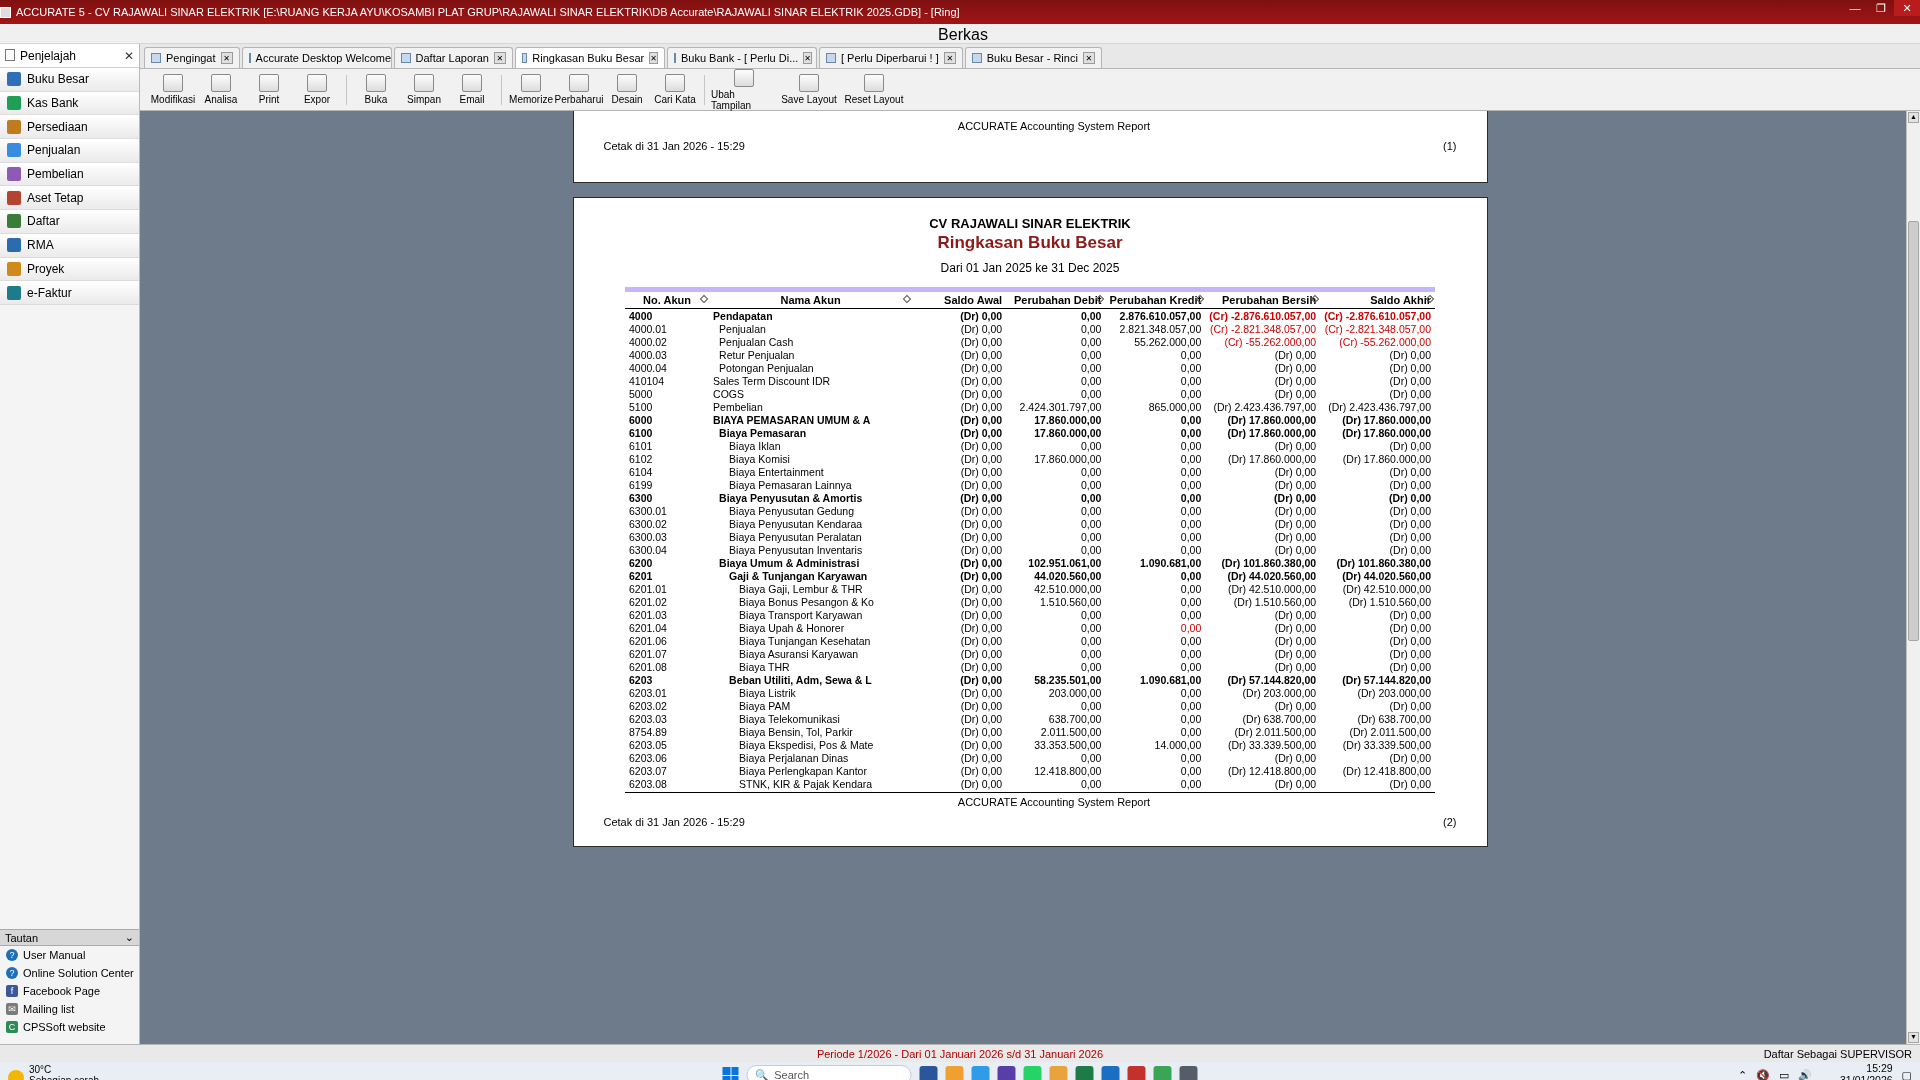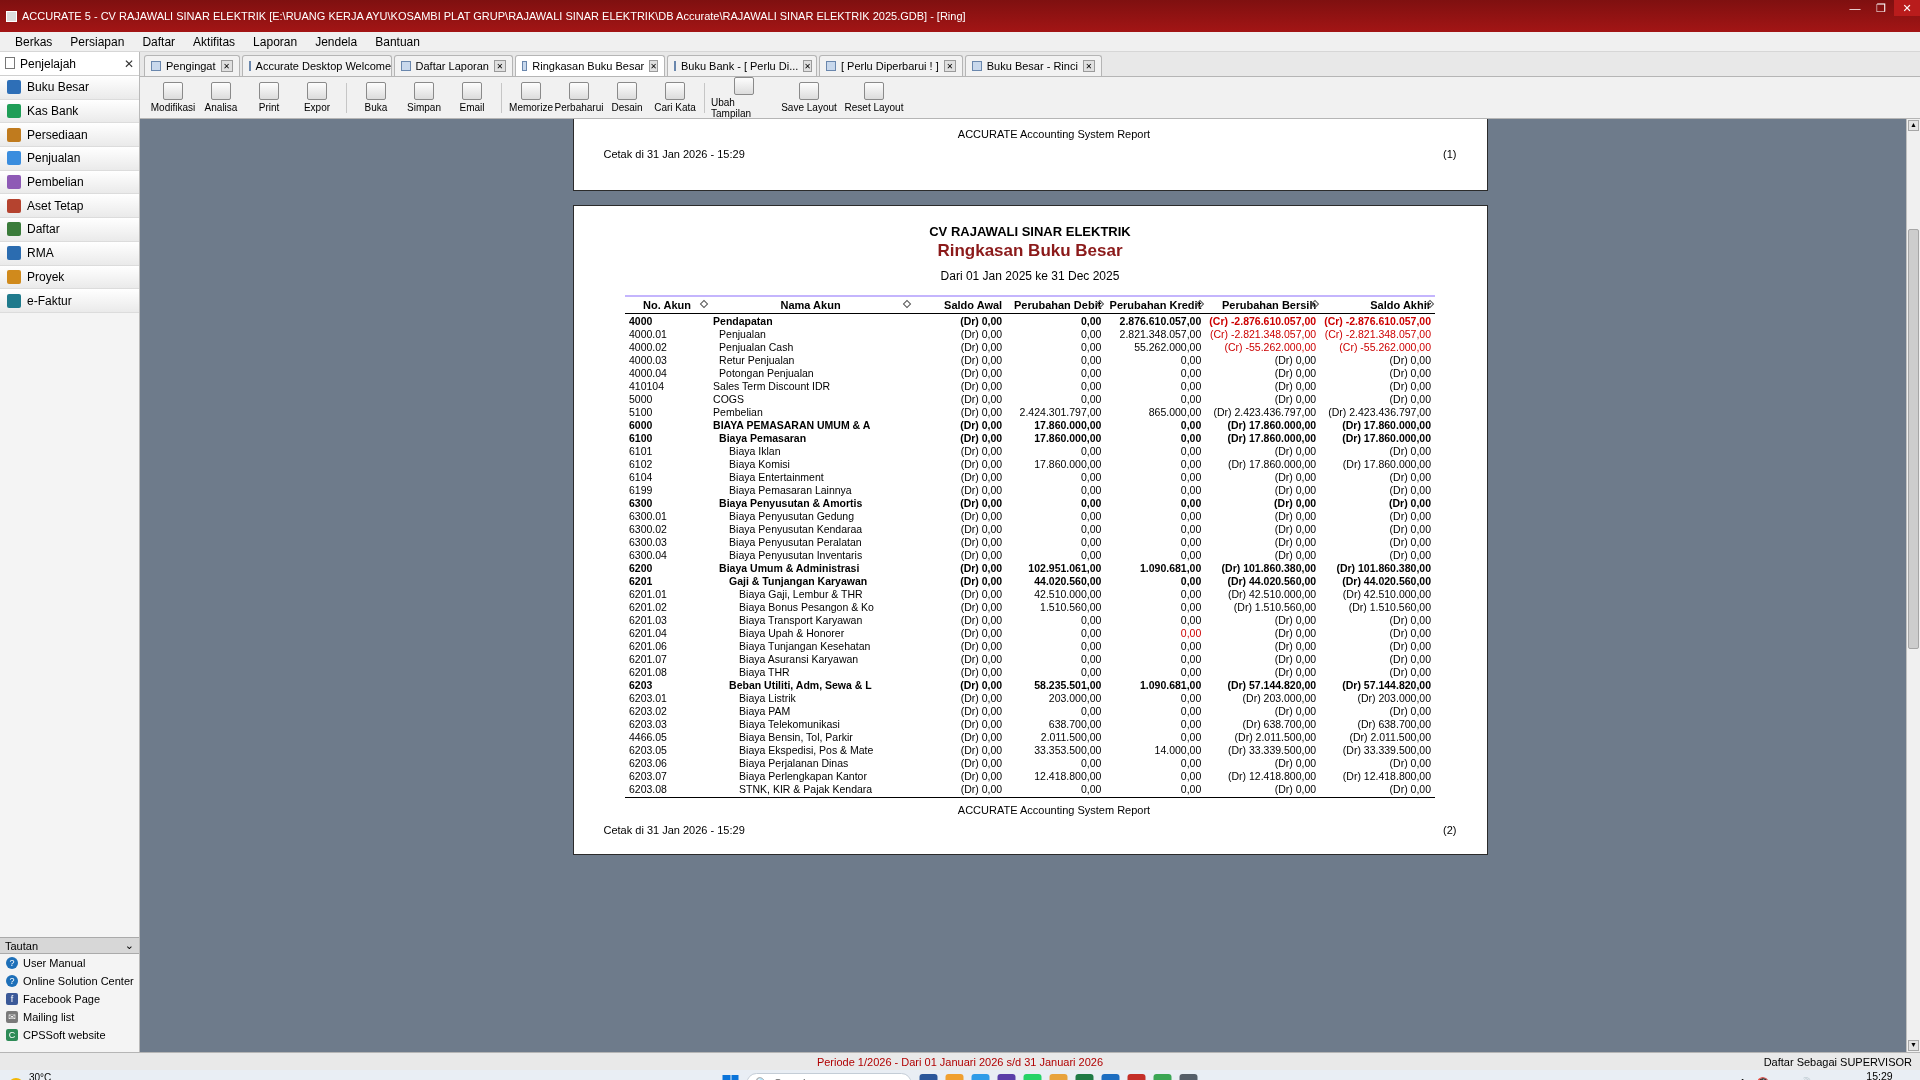--- a/index.html
+++ b/index.html
@@ -4,32 +4,32 @@
 <style>
   * { box-sizing: border-box; }
   html, body { margin:0; padding:0; }
   body {
     width:1920px; height:1080px; overflow:hidden;
     font-family:"Liberation Sans", sans-serif;
     font-size:12px; color:#000; background:#6e7b8b;
   }
   
   .titlebar {
-    height:32px; background:linear-gradient(#7f1010,#a31515);
+    height:24px; background:linear-gradient(#7f1010,#a31515);
     color:#fff; font-size:11px; display:flex; align-items:center;
-    padding-left:6px; position:relative;
+    position:relative;
   }
   .titlebar .tb-icon { width:11px; height:11px; background:#ddd; border:1px solid #fff; margin-right:5px; }
   .win-btns { position:absolute; right:0; top:0; height:16px; display:flex; }
   .win-btns div { width:26px; height:16px; display:flex; align-items:center; justify-content:center; color:#fff; font-size:11px; }
   .win-btns div:last-child { background:#b91c1c; }
   
   .menubar {
     height:20px; background:#f0f0f0; border-bottom:1px solid #d6d6d6;
-    display:flex; align-items:center; padding-left:6px; font-size:12px;
+    display:flex; align-items:center; padding-left:6px; font-size:16px;flex-direction:column;
   }
   .menubar span { padding:2px 9px; }
   
   .layout { display:flex; height:calc(1080px - 16px - 20px - 26px - 18px); }
   
   .sidebar {
     width:140px; background:#f4f4f4; border-right:1px solid #b9b9b9;
     display:flex; flex-direction:column; position:relative;
   }
   .explorer-head {
@@ -81,21 +81,21 @@
   }
   .page.partial-top { height:72px; border-top:none; position:relative; }
   .page-foot-line { display:flex; justify-content:space-between; font-size:11px; padding:0 30px; }
   .rep-center { text-align:center; font-size:11px;padding-left:48px; }
   .page.main { margin-top:14px; height:650px; padding:18px 28px 6px 28px; position:relative; }
   .rep-title1 { text-align:center; font-weight:bold; font-size:13px; }
   .rep-title2 { text-align:center; font-weight:bold; font-size:17px; color:#8b1a1a; margin-top:2px; }
   .rep-title3 { text-align:center; font-weight:normal; font-size:12px; margin-top:8px; }
   table.ledger { border-collapse:collapse; margin:12px auto 0 auto; font-size:10.5px; width:810px; }
   table.ledger th {
-    font-weight:bold; font-size:11px; border-bottom:1px solid #000; border-top:2px solid #c4b5fd;
+    font-weight:bold; font-size:11px; border-bottom:1px solid #000; border-top:5px solid #c4b5fd;
     padding:2px 4px; white-space:nowrap; position:relative;
   }
   table.ledger th .diamond { position:absolute; right:2px; top:4px; width:6px; height:6px;
     border:1px solid #555; transform:rotate(45deg); }
   table.ledger td { padding:0.5px 4px; white-space:nowrap; }
   .c-acc { width:90px; }
   .c-name { width:210px; }
   .c-num { text-align:right; width:100px; }
   .bold { font-weight:bold; }
   .red { color:#cc0000; }
@@ -669,21 +669,21 @@
               <tr>
                 <td class="c-acc ">6203.03</td>
                 <td class="c-name  ind3">Biaya Telekomunikasi</td>
                 <td class="c-num ">(Dr) 0,00</td>
                 <td class="c-num ">638.700,00</td>
                 <td class="c-num ">0,00</td>
                 <td class="c-num  ">(Dr) 638.700,00</td>
                 <td class="c-num  ">(Dr) 638.700,00</td>
               </tr>
               <tr>
-                <td class="c-acc ">4466.05</td>
+                <td class="c-acc ">8754.89</td>
                 <td class="c-name  ind3">Biaya Bensin, Tol, Parkir</td>
                 <td class="c-num ">(Dr) 0,00</td>
                 <td class="c-num ">2.011.500,00</td>
                 <td class="c-num ">0,00</td>
                 <td class="c-num  ">(Dr) 2.011.500,00</td>
                 <td class="c-num  ">(Dr) 2.011.500,00</td>
               </tr>
               <tr>
                 <td class="c-acc ">6203.05</td>
                 <td class="c-name  ind3">Biaya Ekspedisi, Pos &amp; Mate</td>

